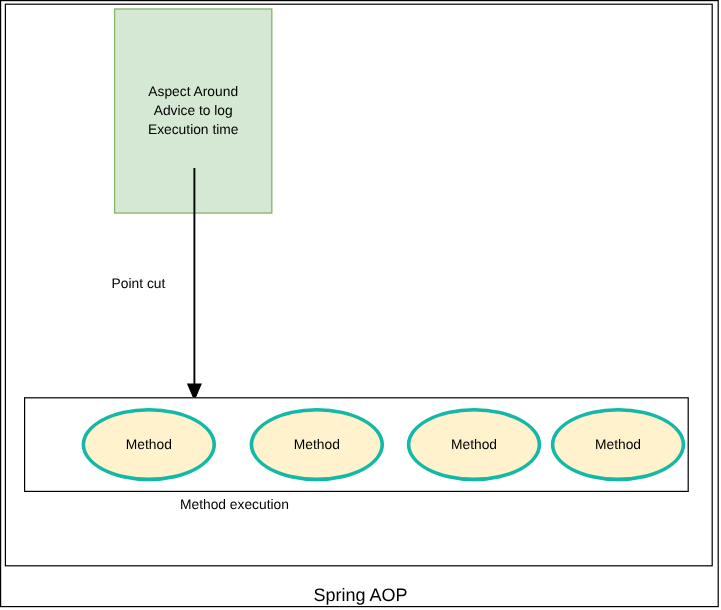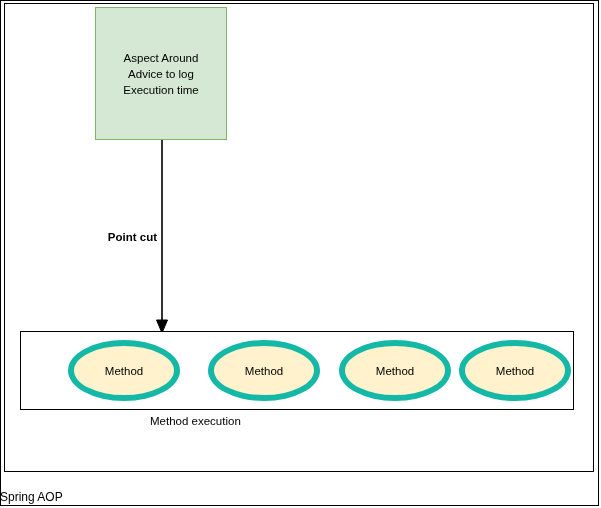--- a/index.html
+++ b/index.html
@@ -44,21 +44,21 @@
     box-sizing: border-box;
     background: #ffffff;
   }
 
   
   .aspect-box {
     position: absolute;
     left: 95px;
     top: 7px;
     width: 132px;
-    height: 133px;
+    height: 171px;
     background: #d5e8d4;
     border: 1px solid #82b366;
     box-sizing: border-box;
     display: flex;
     align-items: center;
     justify-content: center;
   }
   .aspect-box-label {
     font-size: 11.5px;
     line-height: 16px;
@@ -71,48 +71,47 @@
   .connector-svg {
     position: absolute;
     left: 130px;
     top: 140px;
     width: 70px;
     height: 195px;
     overflow: visible;
   }
   .pointcut-label {
     position: absolute;
-    left: 75px;
+    left: 93px;
     top: 229px;
     width: 82px;
-    text-align: right;
+    text-align: left;
     font-size: 11.5px;
     line-height: 16px;
     color: #000000;
-    font-weight: bold;
   }
 
   
   .exec-rect {
     position: absolute;
     left: 20px;
     top: 331px;
     width: 554px;
     height: 79px;
     border: 1px solid #000000;
     box-sizing: border-box;
     background: #ffffff;
   }
   .method-ellipse {
     position: absolute;
     top: 340px;
     width: 112px;
     height: 61px;
     background: #fff2cc;
-    border: 6px solid #14b8a6;
+    border: 3px solid #14b8a6;
     border-radius: 50%;
     box-sizing: border-box;
     display: flex;
     align-items: center;
     justify-content: center;
   }
   .method-ellipse .method-label {
     font-size: 11.5px;
     line-height: 14px;
     color: #000000;
@@ -133,22 +132,22 @@
     line-height: 16px;
     color: #000000;
   }
 
   
   .figure-title {
     position: absolute;
     left: 0px;
     top: 489px;
     width: 601px;
-    text-align: left;
-    font-size: 12px;
+    text-align: center;
+    font-size: 15px;
     line-height: 16px;
     color: #000000;
   }
 </style>
 </head>
 <body>
 
 <div id="canvas">
 
   <div class="page-border-outer"></div>

